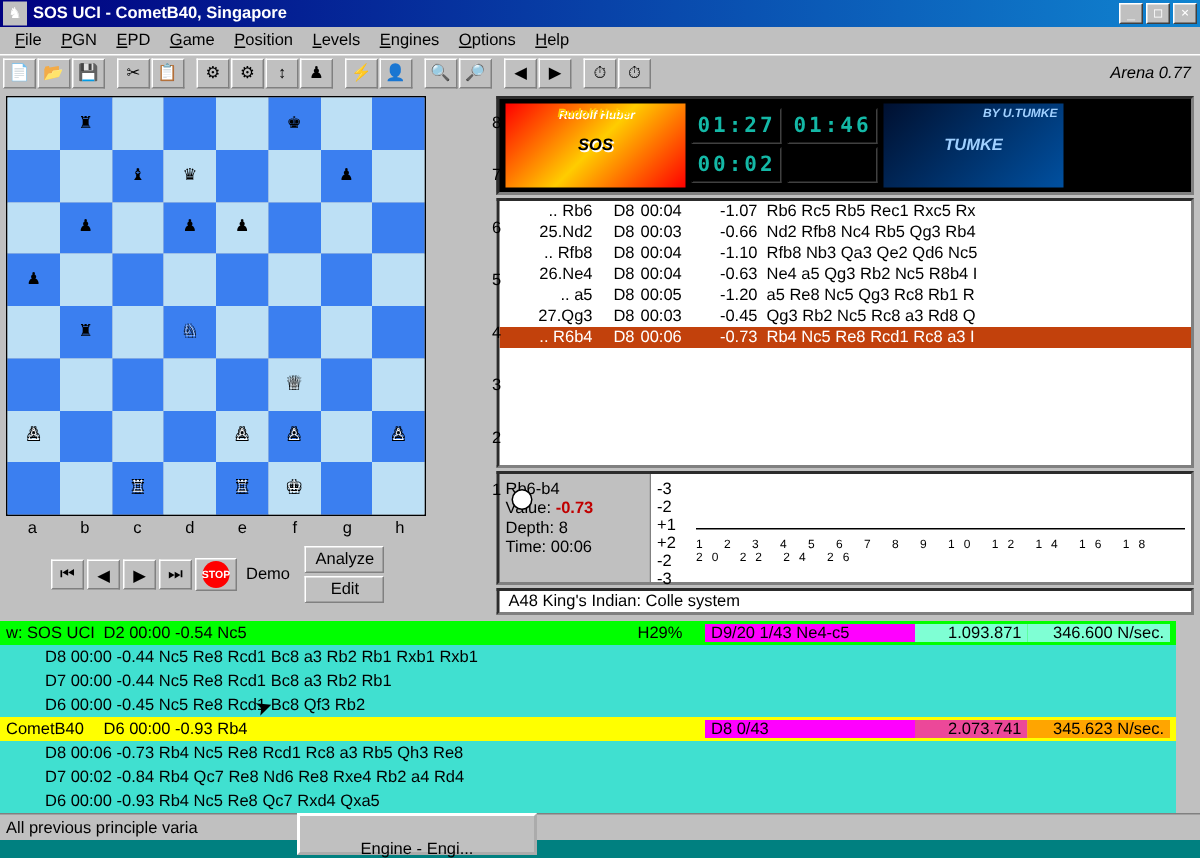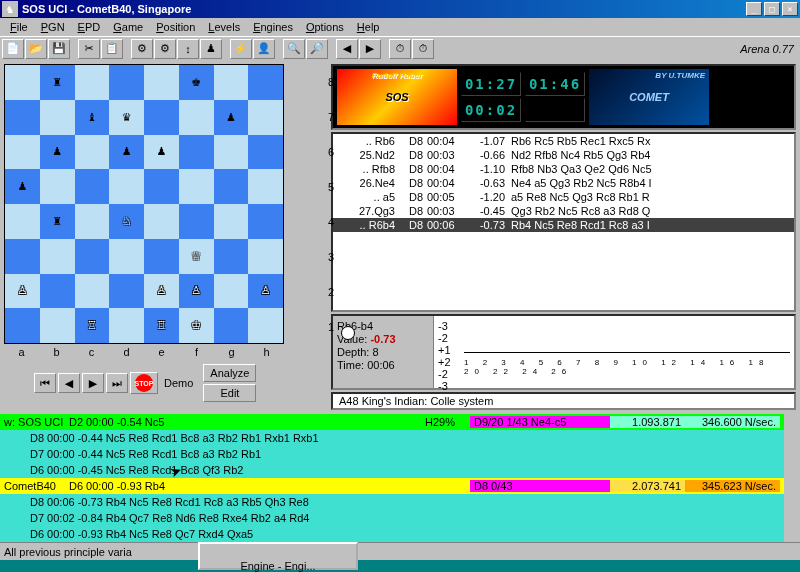--- a/index.html
+++ b/index.html
@@ -39,21 +39,21 @@
 .engine-logo { width: 120px; height: 56px; display: flex; flex-direction: column; align-items: center; justify-content: center; position:relative;}
 .sos-logo { background: linear-gradient(135deg, #ff0000, #ffcc00, #ff0000); color: #000; font-weight: bold; font-size: 22px; font-style: italic; text-shadow: 1px 1px #fff; }
 .sos-name { position:absolute; top:2px; color:#ffcc00; font-size:8px; font-style:italic;}
 .comet-logo { background: linear-gradient(135deg, #001030, #0050a0); color: #a0d0ff; font-weight: bold; font-size: 16px; font-style: italic; }
 .comet-name { position:absolute; top:2px; right:4px; color:#a0d0ff; font-size:8px; font-style:italic;}
 .clocks { display: flex; flex-direction: column; gap: 2px; }
 .clock-row { display: flex; gap: 4px; }
 .clock { width: 60px; height: 24px; background: #000; border: 1px inset #404040; color: #14b8a6; font-family: monospace; font-size: 14px; font-weight: bold; display: flex; align-items: center; justify-content: center; letter-spacing:2px;}
 .move-list { flex: 1; background: #fff; border: 2px inset #808080; overflow: hidden; font-size: 11px; }
 .move-row { display: flex; padding: 1px 4px; white-space: nowrap; }
-.move-row.sel { background: #404040; color: #fff; align-items: center; }
+.move-row.sel { background: #c2410c; color: #fff; align-items: center; }
 .mc { overflow: hidden; }
 .mc1 { width: 58px; text-align: right; }
 .mc2 { width: 32px; text-align: right; padding-right:4px;}
 .mc3 { width: 44px; }
 .mc4 { width: 40px; text-align: right; padding-right:6px;}
 .mc5 { flex:1; text-align:left; }
 .eval-panel { height: 76px; border: 2px inset #808080; background:#c0c0c0; display:flex; }
 .eval-info { width: 100px; padding: 4px; display:flex; flex-direction:column; gap:1px;}
 .eval-val { color: #c00000; font-weight: bold; }
 .eval-graph { flex:1; background:#fff; border-left:1px solid #808080; position:relative; font-size:9px; padding:2px;}
@@ -288,21 +288,21 @@
           <div class="clock">01:27</div>
           <div class="clock">01:46</div>
         </div>
         <div class="clock-row">
           <div class="clock">00:02</div>
           <div class="clock"></div>
         </div>
       </div>
       <div class="engine-logo comet-logo">
         <div class="comet-name">BY U.TUMKE</div>
-        <span>COMET</span>
+        <span>TUMKE</span>
       </div>
     </div>
 
     <div class="move-list" id="move-list">
         <div class="move-row">
           <span class="mc mc1">.. Rb6</span>
           <span class="mc mc2">D8</span>
           <span class="mc mc3">00:04</span>
           <span class="mc mc4">-1.07</span>
           <span class="mc mc5">Rb6 Rc5 Rb5 Rec1 Rxc5 Rx</span>
@@ -396,21 +396,21 @@
     </div>
   <div class="engine-line eng1-row scroll-stub">
       <span>D6  00:00 -0.45   Nc5 Re8 Rcd1 Bc8 Qf3 Rb2</span>
     <div class="scroll-arrow" style="top:0">▼</div>
   </div>
   <div class="engine-line eng2-header scroll-stub">
     <span class="el-name">CometB40</span>
     <span class="el-mid">D6  00:00 -0.93  Rb4</span>
     <span class="el-stat1"></span>
     <span class="el-stat2">D8  0/43</span>
-    <span class="el-stat3" style="background:#fde047">2.073.741</span>
+    <span class="el-stat3" style="background:#ec4899">2.073.741</span>
     <span class="el-stat4" style="background:#ffa500">345.623 N/sec.</span>
     <div class="scroll-arrow" style="top:0">▲</div>
   </div>
   <div class="engine-line eng1-row">
       <span>D8  00:06 -0.73   Rb4 Nc5 Re8 Rcd1 Rc8 a3 Rb5 Qh3 Re8</span>
     </div>
   <div class="engine-line eng1-row">
       <span>D7  00:02 -0.84   Rb4 Qc7 Re8 Nd6 Re8 Rxe4 Rb2 a4 Rd4</span>
     </div>
   <div class="engine-line eng1-row scroll-stub">

